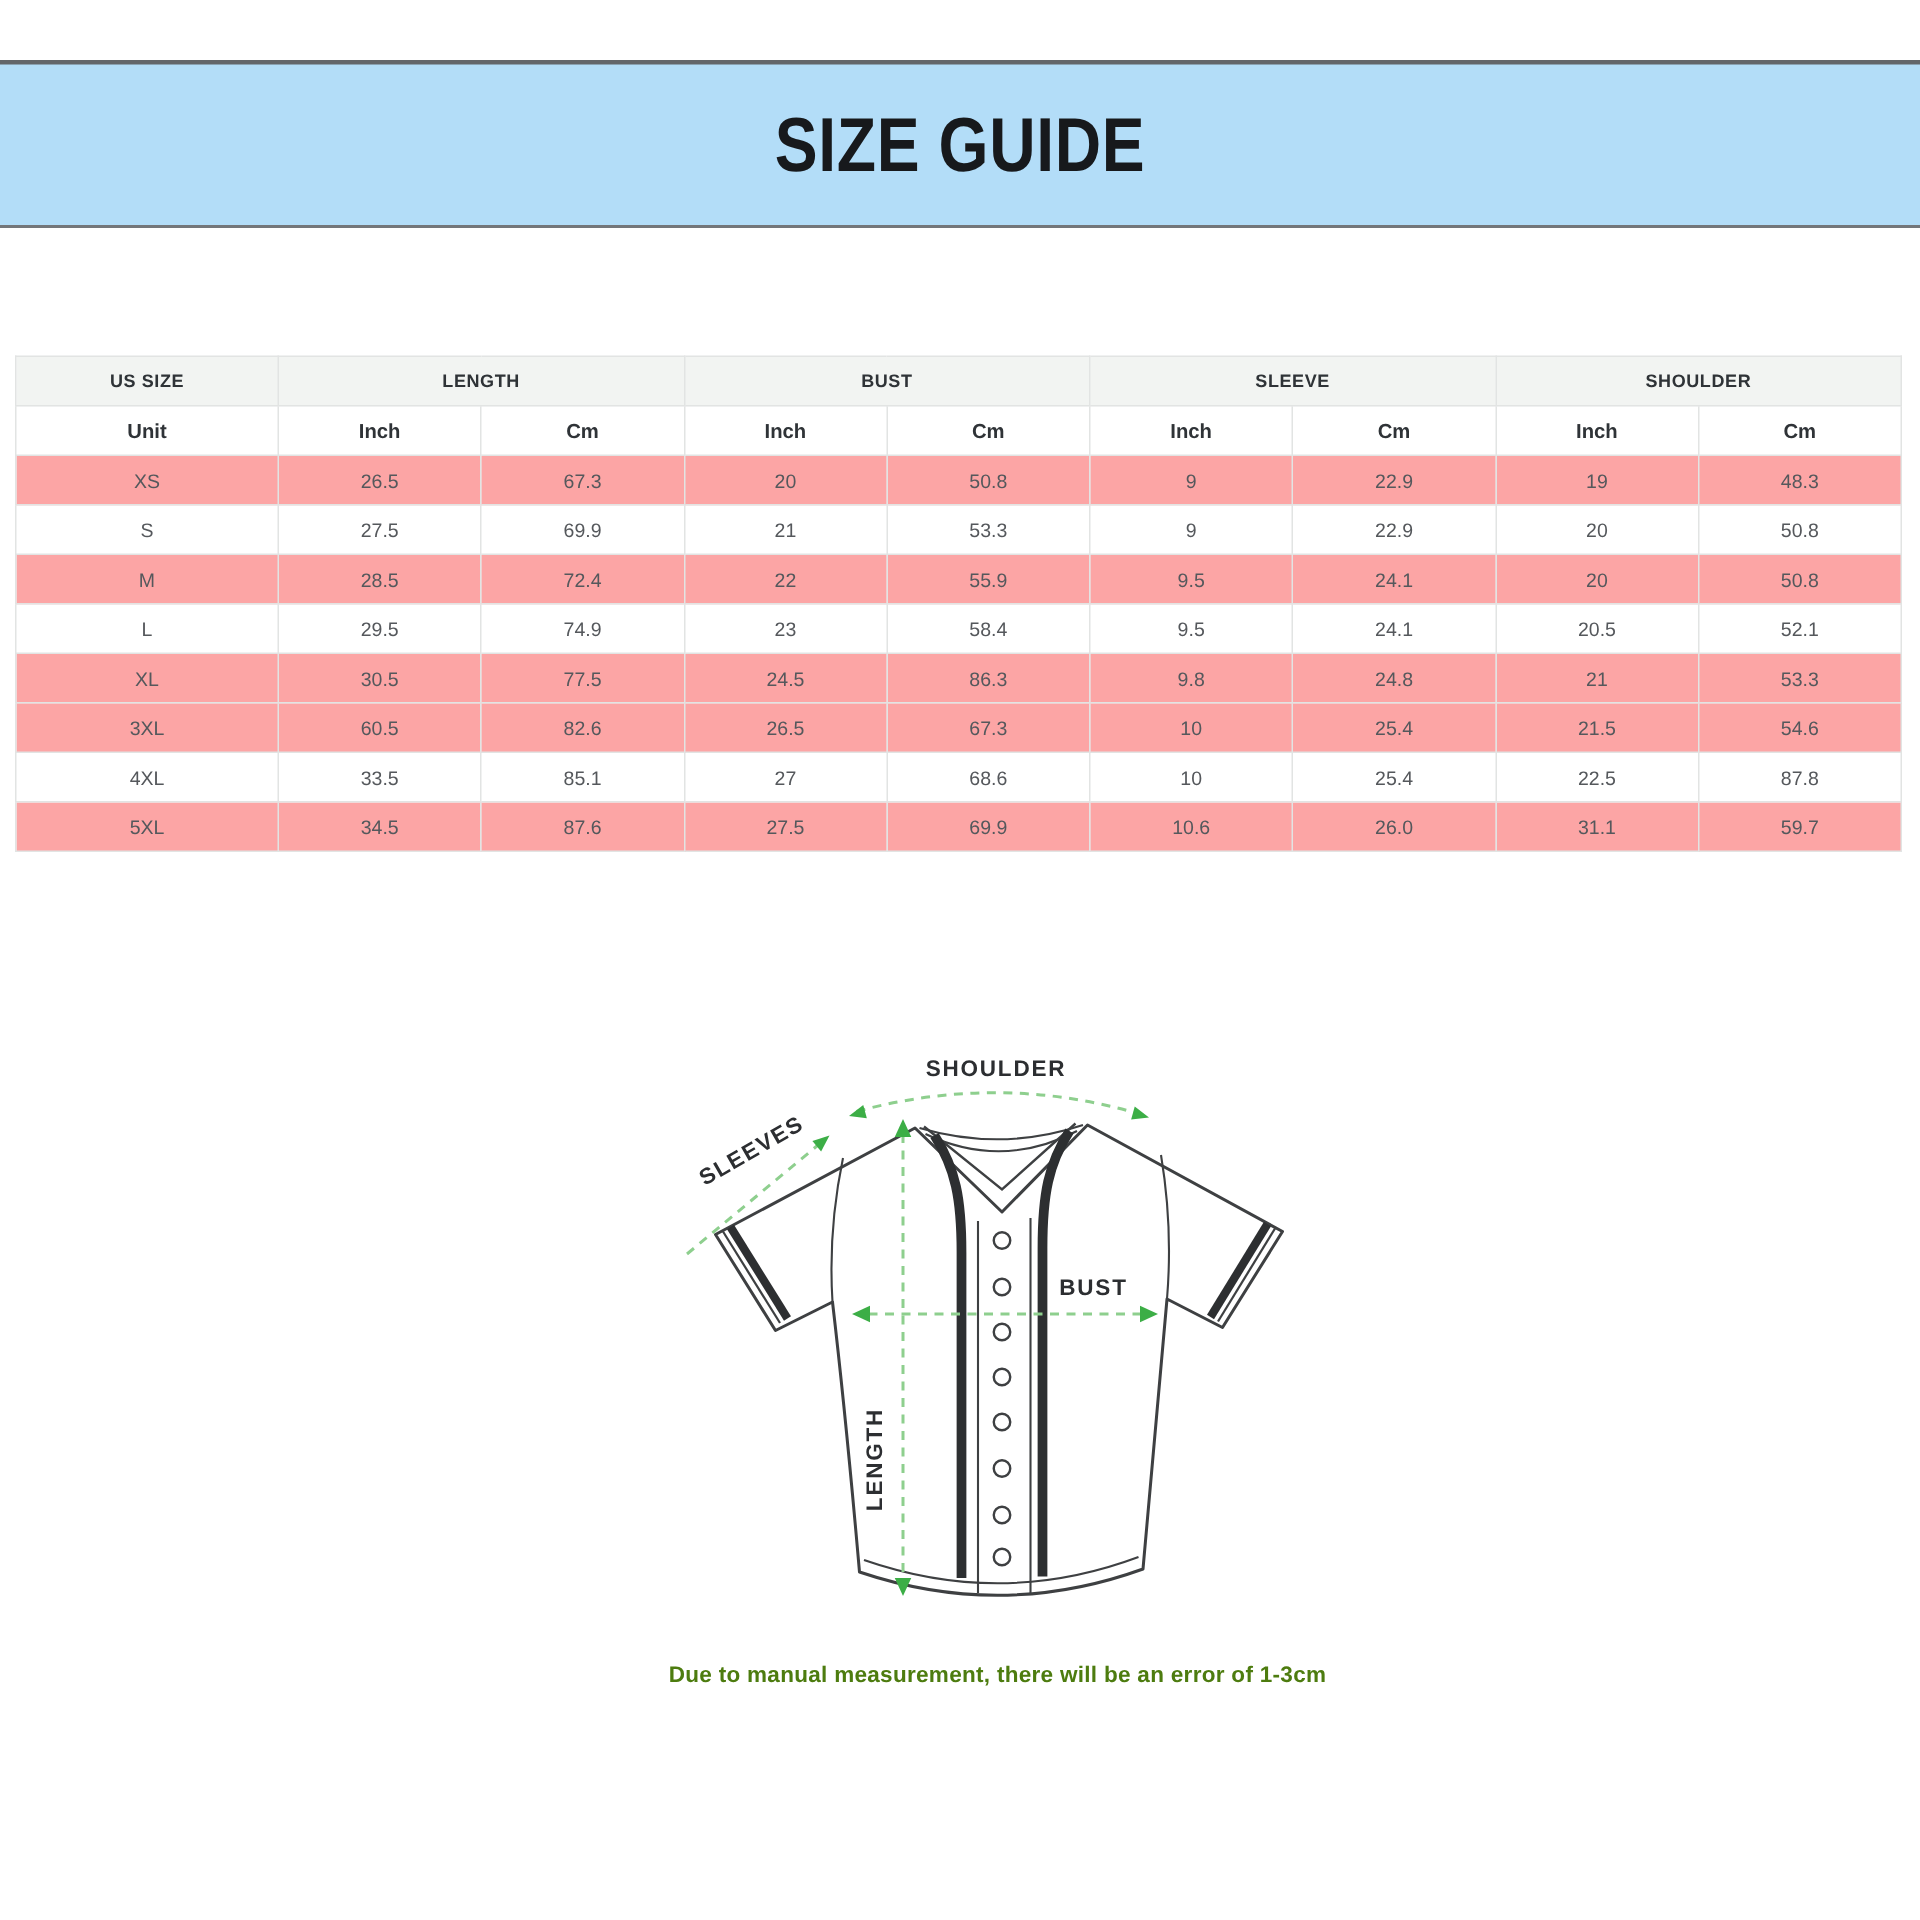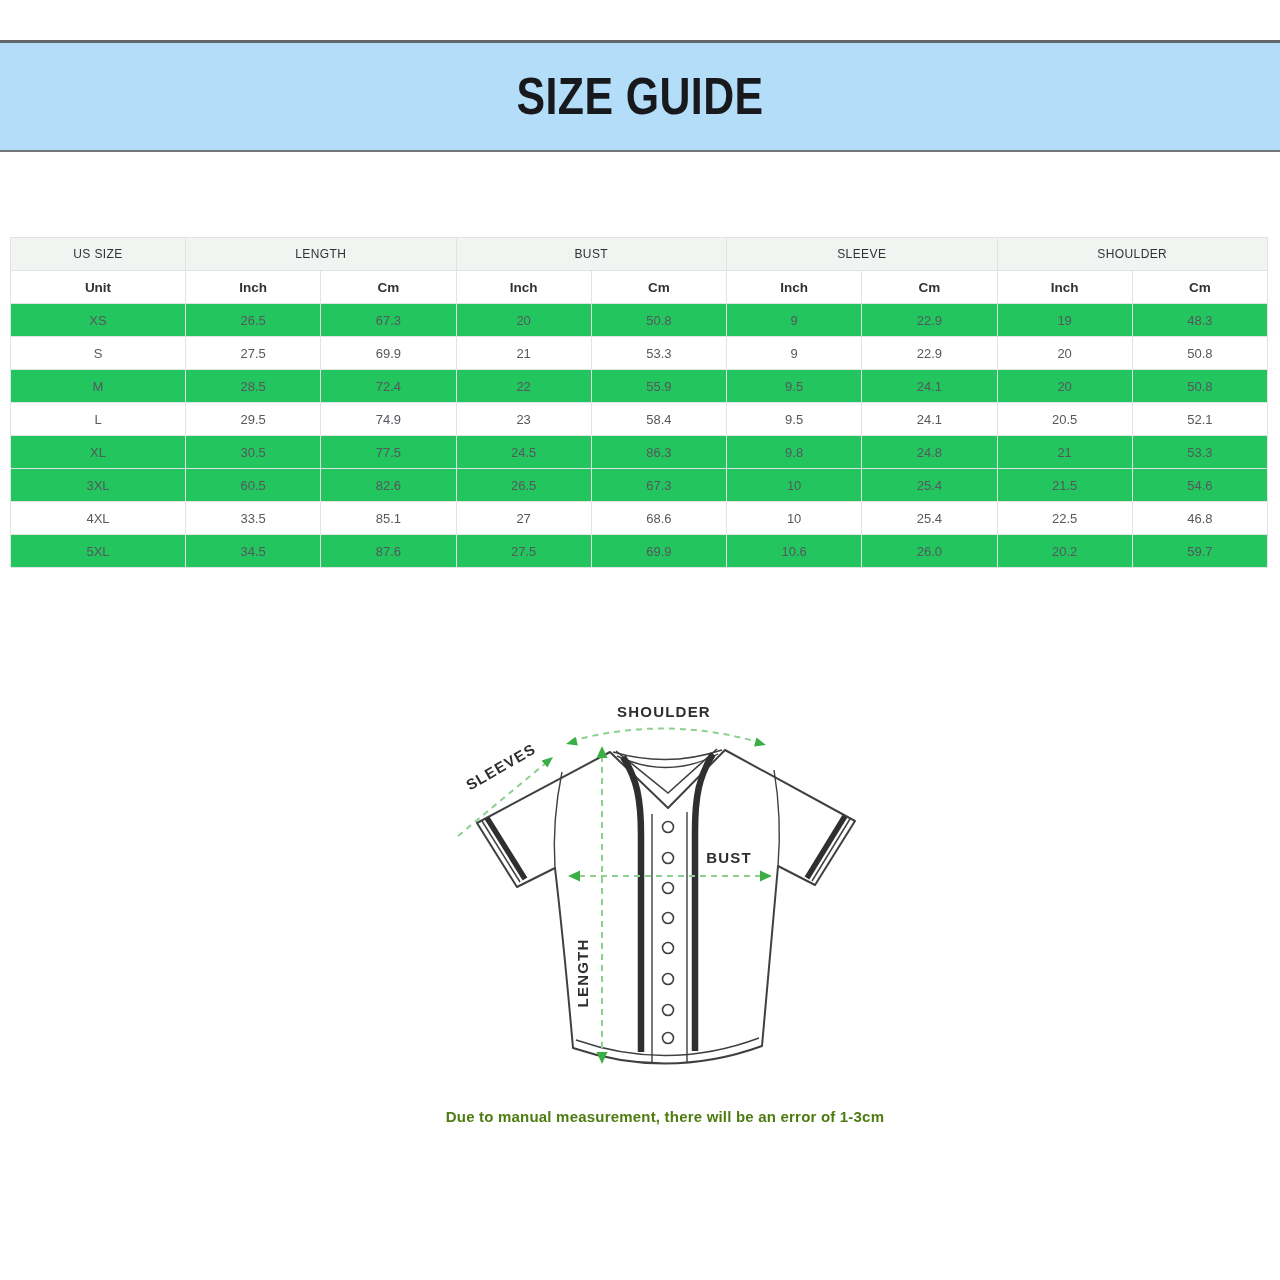--- a/index.html
+++ b/index.html
@@ -31,32 +31,32 @@
     position: absolute; top: 237px; left: 10px; width: 1258px;
     border-collapse: collapse; table-layout: fixed;
   }
   .size-table th, .size-table td {
     border: 1px solid #e2e4e3;
     height: 33px; padding: 0;
     text-align: center; vertical-align: middle;
   }
   .size-table .group-row th {
     background: #f2f4f2;
-    font-size: 12px; font-weight: normal; color: #2f3337;
+    font-size: 12px; font-weight: bold; color: #2f3337;
     letter-spacing: 0.4px;
   }
   .size-table .unit-row th {
     background: #ffffff;
     font-size: 13.5px; font-weight: bold; color: #2f3337;
   }
   .size-table td {
     font-size: 13px; font-weight: normal; color: #55585c;
     background: #ffffff;
   }
-  .size-table tr.row-odd td { background: #22c55e; }
+  .size-table tr.row-odd td { background: #fca5a5; }
 
   
   .diagram {
     position: absolute; top: 690px; left: 440px;
     width: 450px; height: 410px;
   }
   .diagram svg { display: block; width: 450px; height: 410px; }
   .measure-label {
     font-family: "Liberation Sans", sans-serif;
     font-size: 15px; font-weight: bold; fill: #2c2e31;
@@ -181,31 +181,31 @@
         </tr>
         <tr class="row-even">
           <td>4XL</td>
           <td>33.5</td>
           <td>85.1</td>
           <td>27</td>
           <td>68.6</td>
           <td>10</td>
           <td>25.4</td>
           <td>22.5</td>
-          <td>46.8</td>
+          <td>87.8</td>
         </tr>
         <tr class="row-odd">
           <td>5XL</td>
           <td>34.5</td>
           <td>87.6</td>
           <td>27.5</td>
           <td>69.9</td>
           <td>10.6</td>
           <td>26.0</td>
-          <td>20.2</td>
+          <td>31.1</td>
           <td>59.7</td>
         </tr>
       </tbody>
   </table>
 
   <div class="diagram">
     <svg viewBox="0 0 450 410" xmlns="http://www.w3.org/2000/svg">
       <g stroke="#3e4042" stroke-width="2" fill="#ffffff" stroke-linejoin="round">
 
         <path d="M 170,62

